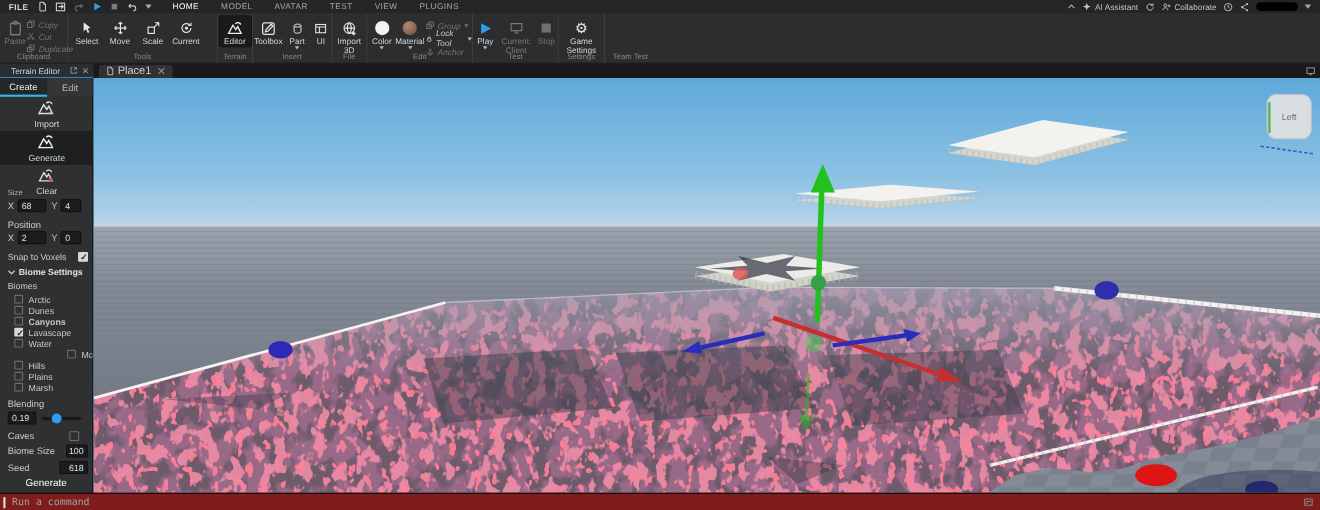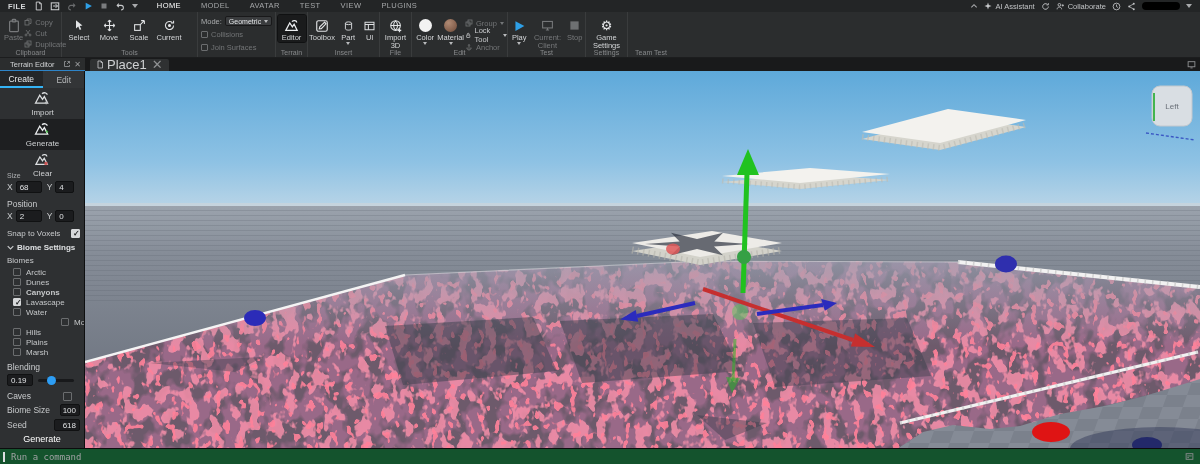--- a/index.html
+++ b/index.html
@@ -22,34 +22,34 @@
   
   #ribbon{position:absolute;left:0;top:12px;width:1200px;height:46px;background:#2b2d2e;
           border-bottom:1px solid #1c1d1e;display:flex;}
   .rgroup{position:relative;height:100%;border-right:1px solid #3a3c3d;flex:0 0 auto;padding-top:3px;}
   .rgl{position:absolute;left:0;right:0;bottom:1px;text-align:center;font-size:7px;color:#87898b;}
   .bigbtn{display:inline-flex;flex-direction:column;align-items:center;justify-content:flex-start;
           width:28px;margin:0 1px;padding-top:2px;font-size:7.5px;color:#d4d6d8;text-align:center;line-height:1.1;}
   .bigbtn .bic{height:17px;display:flex;align-items:center;}
   .bigbtn.disabled{color:#77797b;}
   .bigbtn.pressed{background:#1a1b1c;border-radius:2px;outline:1px solid #101112;}
-  .minirow{display:flex;align-items:center;gap:3px;font-size:7.5px;height:10px;color:#c9cbcd;}
+  .minirow{display:flex;align-items:center;gap:3px;font-size:7.5px;height:10px;color:#c9cbcd;font-style:italic;}
   .minirow.disabled{color:#737577;}
   .dropfield{background:#3a3c3e;border:1px solid #19191a;border-radius:2px;color:#e2e4e6;
              font-size:7px;padding:0 3px;height:10px;display:flex;align-items:center;gap:3px;}
   .cbx{width:7px;height:7px;border:1px solid #6b6d6f;border-radius:1px;background:transparent;flex:0 0 auto;}
   .swatch{width:13px;height:13px;border-radius:50%;}
   .tinycaret{width:0;height:0;border-left:2.5px solid transparent;border-right:2.5px solid transparent;border-top:3px solid #b8babc;}
   
   #panelhead{position:absolute;left:0;top:58px;width:85px;height:13px;background:#2b2d2e;
              border-bottom:1px solid #2e84c8;display:flex;align-items:center;font-size:7.5px;color:#d0d2d4;}
   #panelhead .pht{padding-left:10px;flex:1;}
   #tabstrip{position:absolute;left:85px;top:58px;width:1115px;height:13px;background:#191a1b;display:flex;align-items:center;}
   .doctab{margin-left:5px;height:12px;display:flex;align-items:center;gap:3px;background:#2f3132;
-          padding:0 6px;font-size:13px;color:#cfd1d3;border-radius:2px 2px 0 0;}
+          padding:0 6px;font-size:10px;color:#cfd1d3;border-radius:2px 2px 0 0;}
   .tsright{margin-left:auto;padding-right:4px;}
   
   #panel{position:absolute;left:0;top:71px;width:85px;height:377px;background:#2e3032;border-right:1px solid #0e0f10;overflow:hidden;}
   .ptabs{position:absolute;left:0;top:0;width:85px;height:17px;display:flex;font-size:8.5px;}
   .ptab{flex:1;display:flex;align-items:center;justify-content:center;color:#b5b7b9;background:#333537;}
   .ptab.active{background:#242628;color:#e8eaec;border-bottom:2px solid #34b3f5;}
   .ttool{position:absolute;left:0;width:85px;display:flex;flex-direction:column;align-items:center;
          font-size:8px;color:#cfd1d3;gap:2px;padding-top:3px;}
   .ttool.sel{background:#1e1f21;}
   .prow{position:absolute;left:7px;right:4px;display:flex;align-items:center;font-size:8.5px;color:#c9cbcd;}
@@ -61,21 +61,21 @@
   .pcbx.checked::after{content:"✓";position:absolute;left:1px;top:-1px;font-size:8px;color:#1a1b1c;font-weight:bold;}
   .brow{position:absolute;left:13px;right:2px;height:10px;display:flex;align-items:center;gap:5px;font-size:8px;color:#c5c7c9;}
   .brow .pcbx{width:8px;height:8px;}
   .slider{position:relative;width:36px;height:3px;background:#18191b;border-radius:2px;}
   .slider .thumb{position:absolute;top:-3px;width:9px;height:9px;border-radius:50%;background:#2d9df4;}
   #genbtn{position:absolute;left:6px;right:6px;top:361px;height:14px;border-radius:3px;
           color:#fff;font-size:9px;display:flex;align-items:center;justify-content:center;}
   
   #viewport{position:absolute;left:85px;top:71px;width:1115px;height:377px;overflow:hidden;background:#79b6de;}
   
-  #statusbar{position:absolute;left:0;top:448px;width:1200px;height:16px;background:#14532d;border-top:1px solid #0c0c0d;
+  #statusbar{position:absolute;left:0;top:448px;width:1200px;height:16px;background:#7f1d1d;border-top:1px solid #0c0c0d;
              display:flex;align-items:center;font-family:"DejaVu Sans Mono",monospace;font-size:9px;color:#9fa1a3;}
   .cursorbar{width:2px;height:10px;background:#dcdee0;margin:0 6px 0 3px;}
 </style>
 </head>
 <body>
 
 <div id="app">
 
   <div id="menubar">
     <div class="mfile">FILE</div>
@@ -248,40 +248,20 @@
           <span>Current</span>
           </div>
       </div>
 
       <div style="position:absolute;right:3px;top:3px;width:0;"></div>
       <div style="position:absolute;left:2px;top:2px;width:0;height:0;"></div>
       <div style="position:absolute;right:2px;top:2px;display:flex;flex-direction:column;gap:3px;width:0px;"></div>
       <div class="rgl">Tools</div>
     </div>
 
-    <div class="rgroup" style="width:78px;">
-      <div style="display:flex;flex-direction:column;gap:3px;padding:1px 3px 0 3px;">
-        <div class="minirow">
-          <span style="color:#a9abad;">Mode:</span>
-          <span class="dropfield">
-            <span>Geometric</span>
-              <span class="tinycaret"></span>
-            </span>
-        </div>
-        <div class="minirow disabled">
-          <span class="cbx"></span>
-          <span>Collisions</span>
-          </div>
-        <div class="minirow disabled">
-          <span class="cbx"></span>
-          <span>Join Surfaces</span>
-          </div>
-      </div>
-      <div class="rgl" style="opacity:0;">.</div>
-    </div>
 
     <div class="rgroup" style="width:32px;">
       <div style="display:flex;justify-content:center;">
         <div class="bigbtn pressed">
           <span class="bic">
             <svg width="15" height="14" viewBox="0 0 16 16" fill="none" stroke="#eceef0" stroke-width="1.4">
                 <path d="M1.5 13L6 4.5 9 9l2-3 3.5 7z"></path>
                 <path d="M8.5 3c2-2 5.5-1.2 5.5 1"></path>
               </svg>
             </span>

